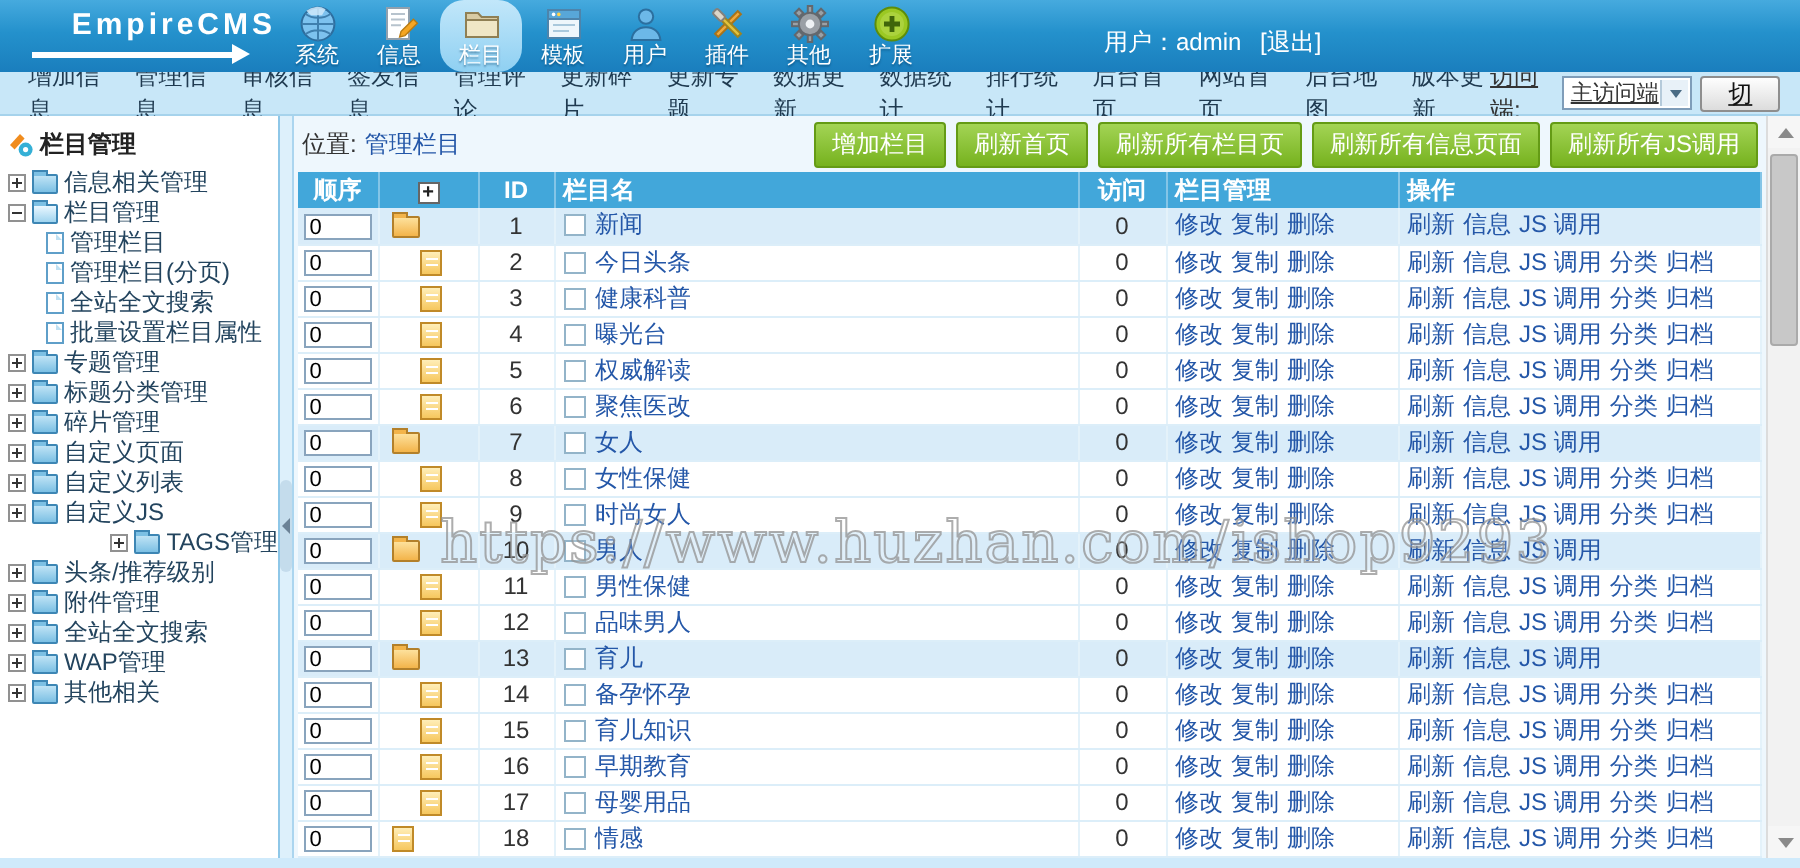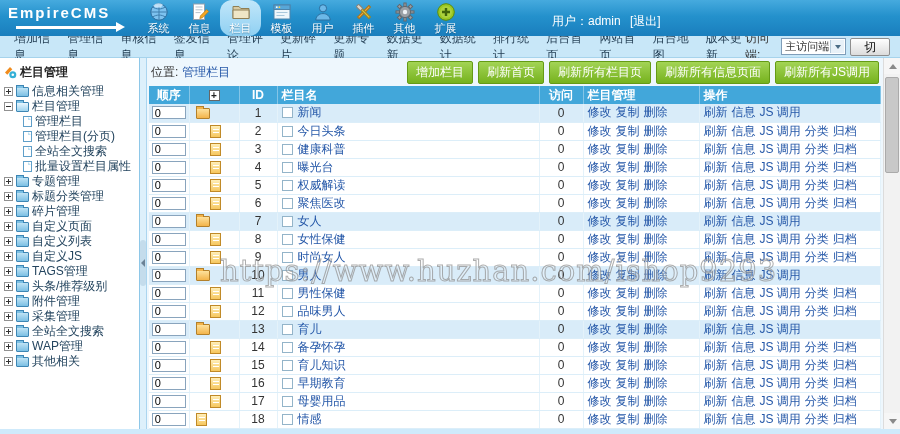--- a/index.html
+++ b/index.html
@@ -2,39 +2,39 @@
 <html><head>
 <meta charset="utf-8">
 <style>
   * { margin:0; padding:0; box-sizing:border-box; }
   html,body { width:900px; height:434px; overflow:hidden; }
   body { font-family:"Liberation Sans","DejaVu Sans",sans-serif; background:#cfeafb; position:relative; }
   a, .link { color:#2457a8; text-decoration:none; cursor:pointer; }
 
   
   .topbar { height:36px; background:linear-gradient(180deg,#46aade 0%,#2491cc 45%,#1a7ebd 100%); display:flex; position:relative; }
-  .logo { width:138px; position:relative; padding:4px 0 0 8px; color:#fff; }
+  .logo { width:138px; position:relative; padding:4px 0 0 8px; color:#fff;text-align:right; }
   .logo-text { font-weight:bold; font-size:15px; letter-spacing:2px; color:#fff; }
   .logo-text::first-letter { font-size:27px; letter-spacing:0; }
   .logo-arrow { position:absolute; left:16px; top:26px; width:100px; height:3px; background:#fff; }
   .logo-arrow::after { content:""; position:absolute; right:-9px; top:-4px; border-left:9px solid #fff; border-top:5.5px solid transparent; border-bottom:5.5px solid transparent; }
   .toptabs { display:flex; }
   .toptab { width:41px; height:36px; text-align:center; padding-top:2px; cursor:pointer; }
   .toptab.active { background:linear-gradient(180deg,#c2e7fa,#8fd0f2);border-radius:12px; }
   .tabicon { display:block; height:20px; line-height:0; }
   .tabicon svg { display:inline-block; }
   .tablabel { display:block; font-size:11px; color:#fff; text-shadow:0 1px 1px rgba(0,60,100,.5); line-height:13px; }
   .userinfo { position:absolute; left:552px; top:13px; color:#fff; font-size:12px; }
   .userinfo .logout { color:#fff; margin-left:6px; }
 
   
   .navbar2 { height:22px; background:#c8e7f8; border-bottom:1px solid #a6d3ec; display:flex; align-items:center; padding:0 10px 0 14px; font-size:12px; }
   .navlinks { display:flex; gap:14px; }
   .navlinks a { color:#1f3a50; }
-  .accesszone { margin-left:auto; display:flex; align-items:center; gap:4px; color:#333; }
+  .accesszone { margin-left:auto; display:flex; align-items:center; gap:4px; color:#333;text-decoration:underline; }
   .fakeselect { display:inline-flex; align-items:flex-end; width:78px; height:17px; background:#ffffff; border:1px solid #7f9db9; font-size:11px; padding-left:3px; position:relative; cursor:pointer; }
   .fakeselect .arr { position:absolute; right:1px; top:1px; width:14px; height:13px; background:#e8f1f8; border-left:1px solid #b5cada; }
   .fakeselect .arr::after { content:""; position:absolute; left:4px; top:5px; border-top:4px solid #4a6b84; border-left:3.5px solid transparent; border-right:3.5px solid transparent; }
   .switchbtn { height:18px; padding:0 9px; font-size:12px; background:linear-gradient(#fefefe,#dcdcdc); border:1px solid #8e8e8e; border-radius:2px; cursor:pointer; color:#111; }
 
   
   .page { display:flex; height:371px; }
   .sidebar { width:140px; background:#fff; border-right:1px solid #8ec7e8; padding:4px 0 0 3px; overflow:hidden; }
   .side-title { display:flex; align-items:center; gap:3px; font-size:12px; font-weight:bold; color:#222; padding:2px 0 3px 1px; }
   .treerow { display:flex; align-items:center; height:15px; font-size:12px; color:#23445e; white-space:nowrap; cursor:pointer; }
@@ -269,39 +269,34 @@
         <div class="treerow" style="padding-left: 1px;">
           <span class="toggle plus"></span>
           <span class="t-folder"></span>
           <span class="lbl">自定义列表</span>
         </div>
         <div class="treerow" style="padding-left: 1px; align-items: center;">
           <span class="toggle plus"></span>
           <span class="t-folder"></span>
           <span class="lbl">自定义JS</span>
         </div>
-        <div class="treerow" style="padding-left: 1px;">
+        <div class="treerow" style="padding-left: 1px; justify-content: flex-end;">
           <span class="toggle plus"></span>
           <span class="t-folder"></span>
           <span class="lbl">TAGS管理</span>
         </div>
         <div class="treerow" style="padding-left: 1px;">
           <span class="toggle plus"></span>
           <span class="t-folder"></span>
           <span class="lbl">头条/推荐级别</span>
         </div>
         <div class="treerow" style="padding-left: 1px;">
           <span class="toggle plus"></span>
           <span class="t-folder"></span>
           <span class="lbl">附件管理</span>
-        </div>
-        <div class="treerow" style="padding-left: 1px;">
-          <span class="toggle plus"></span>
-          <span class="t-folder"></span>
-          <span class="lbl">采集管理</span>
         </div>
         <div class="treerow" style="padding-left: 1px;">
           <span class="toggle plus"></span>
           <span class="t-folder"></span>
           <span class="lbl">全站全文搜索</span>
         </div>
         <div class="treerow" style="padding-left: 1px;">
           <span class="toggle plus"></span>
           <span class="t-folder"></span>
           <span class="lbl">WAP管理</span>

